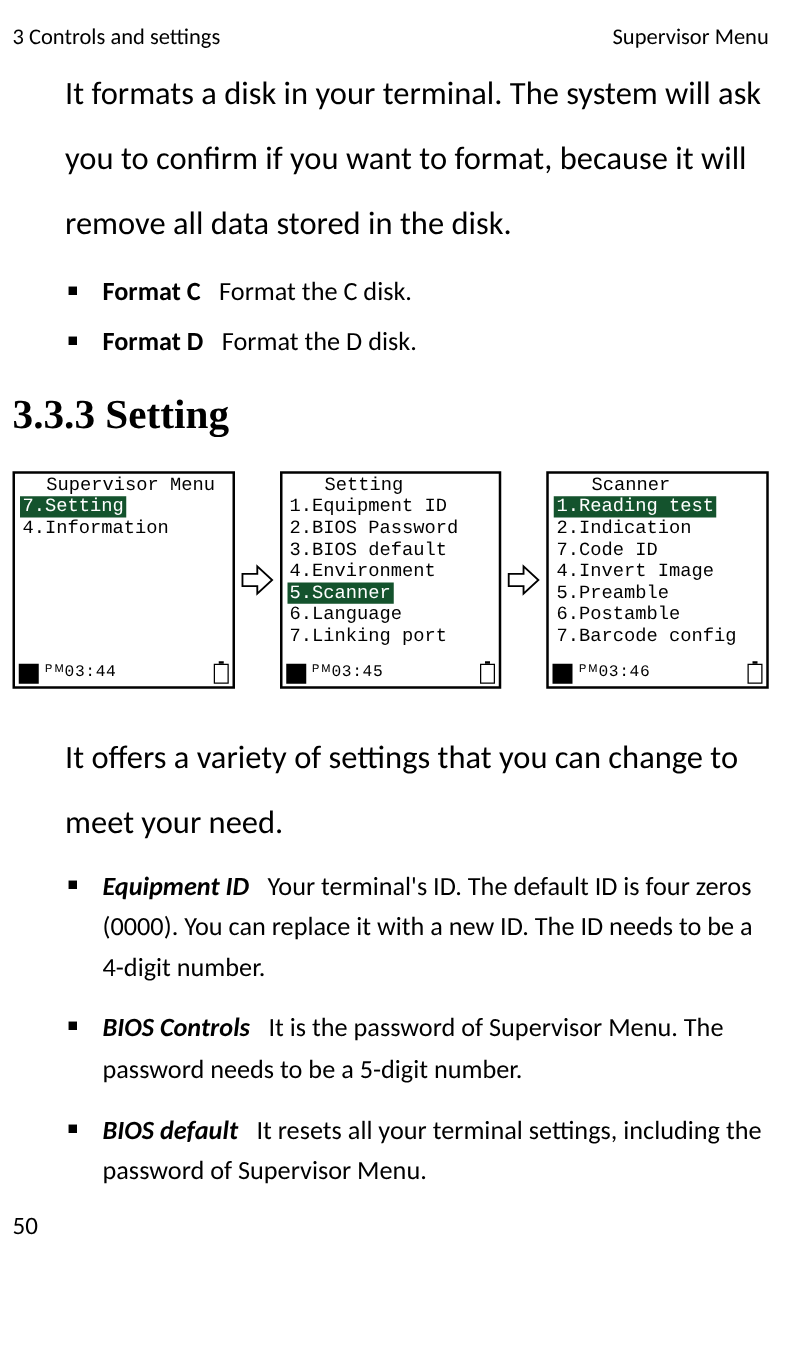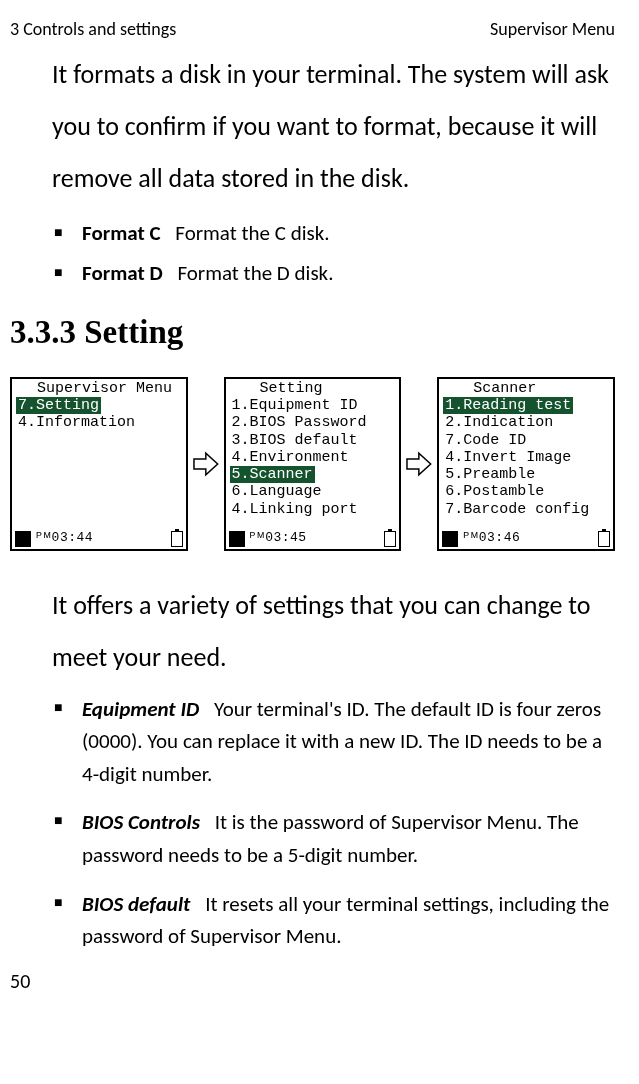--- a/index.html
+++ b/index.html
@@ -207,21 +207,21 @@
 
     <div class="screen">
       <div class="screen-title">  Setting</div>
       <div class="screen-items">
         <div><span class="screen-item">1.Equipment ID</span></div>
         <div><span class="screen-item">2.BIOS Password</span></div>
         <div><span class="screen-item">3.BIOS default</span></div>
         <div><span class="screen-item">4.Environment</span></div>
         <div><span class="screen-item selected">5.Scanner</span></div>
         <div><span class="screen-item">6.Language</span></div>
-        <div><span class="screen-item">4.Linking port</span></div>
+        <div><span class="screen-item">7.Linking port</span></div>
       </div>
       <div class="screen-status">
         <span class="status-icon"></span>
         <span class="status-time">ᴾᴹ03:45</span>
         <span class="status-batt"></span>
       </div>
     </div>
 
     <svg class="arrow" viewBox="0 0 28 30">
       <path d="M2 10 L14 10 L14 4 L26 15 L14 26 L14 20 L2 20 Z" fill="none" stroke="#000" stroke-width="1.5"></path>

